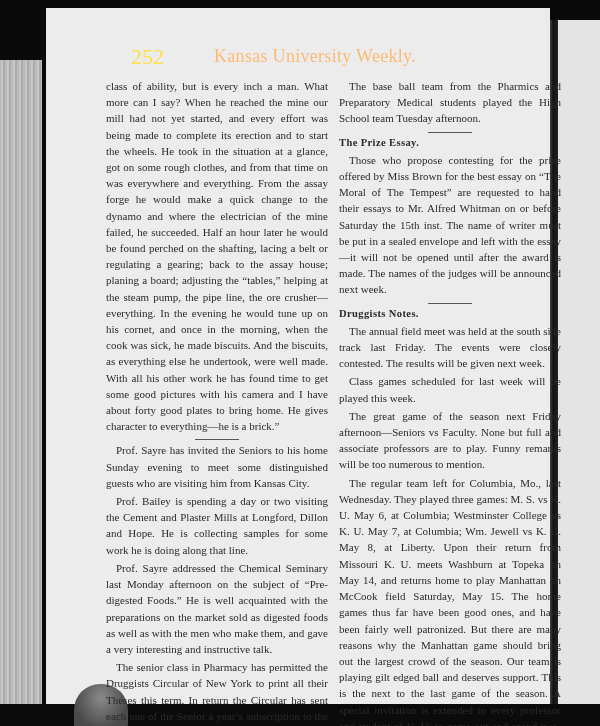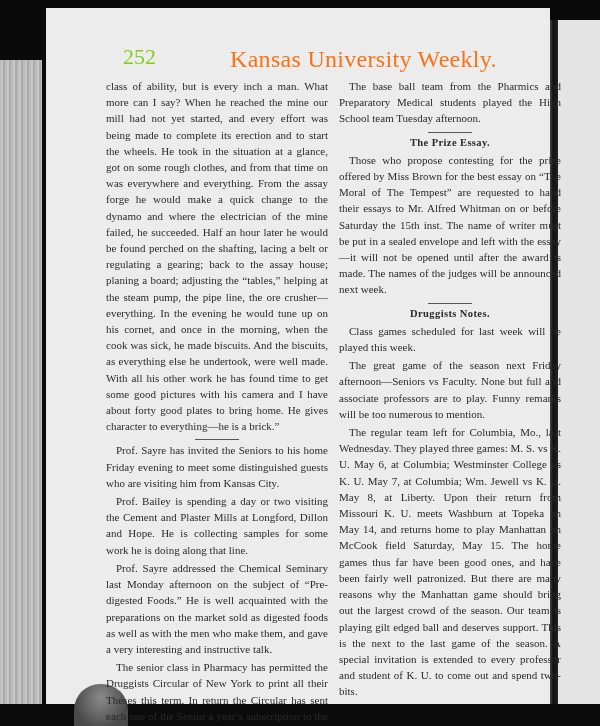--- a/index.html
+++ b/index.html
@@ -29,64 +29,65 @@
     }
     .thumb {
       position: absolute; left: 74px; top: 684px; width: 54px; height: 46px;
       border-radius: 26px 26px 6px 6px;
       background: radial-gradient(ellipse at 50% 30%, #8a8a8a, #4a4a4a 70%);
     }
     .header {
       position: absolute; left: 115px; top: 42px; width: 440px; height: 34px;
     }
     .page-num {
-      position: absolute; left: 8px; top: 2px; font-size: 22px; color: #84cc16;
+      position: absolute; left: 16px; top: 2px; font-size: 22px; color: #fde047;
     }
     .journal-title {
-      position: absolute; left: 115px; top: 4px; font-size: 24px; color: #f97316; letter-spacing: 0.3px;
+      position: absolute; left: 99px; top: 4px; font-size: 18px; color: #fdba74; letter-spacing: 0.3px;
     }
     .col {
       position: absolute; top: 78px; width: 222px;
       font-size: 11px; line-height: 16.2px; color: #2a2a2a; text-align: justify;
     }
     .col-left { left: 106px; }
     .col-right { left: 339px; }
     .col p { margin: 0 0 2px 0; text-indent: 10px; }
     .col p.noindent { text-indent: 0; }
     .rule { width: 44px; height: 1px; background: #555; margin: 5px auto 2px auto; }
-    .section-title { text-align: center; font-weight: bold; font-size: 10.5px; margin: 2px 0 1px 0; letter-spacing: 0.4px; }
+    .section-title { text-align: left; font-weight: bold; font-size: 10.5px; margin: 2px 0 1px 0; letter-spacing: 0.4px; }
   </style>
 </head>
 <body>
 
 <div class="page-stack-lower"></div>
 <div class="page"></div>
 <div class="gutter"></div>
 <div class="next-page"></div>
 <div class="bottom-bar"></div>
 <div class="thumb"></div>
 
 <div class="header">
   <span class="page-num">252</span>
   <span class="journal-title">Kansas University Weekly.</span>
 </div>
 
 <div class="col col-left">
   <p class="noindent">class of ability, but is every inch a man. What more can I say? When he reached the mine our mill had not yet started, and every effort was being made to complete its erection and to start the wheels. He took in the situation at a glance, got on some rough clothes, and from that time on was everywhere and everything. From the assay forge he would make a quick change to the dynamo and where the electrician of the mine failed, he succeeded. Half an hour later he would be found perched on the shafting, lacing a belt or regulating a gearing; back to the assay house; planing a board; adjusting the “tables,” helping at the steam pump, the pipe line, the ore crusher—everything. In the evening he would tune up on his cornet, and once in the morning, when the cook was sick, he made biscuits. And the biscuits, as everything else he undertook, were well made. With all his other work he has found time to get some good pictures with his camera and I have about forty good plates to bring home. He gives character to everything—he is a brick.”</p>
   <div class="rule"></div>
-  <p>Prof. Sayre has invited the Seniors to his home Friday evening to meet some distinguished guests who are visiting him from Kansas City.</p>
+  <p>Prof. Sayre has invited the Seniors to his home Sunday evening to meet some distinguished guests who are visiting him from Kansas City.</p>
   <p>Prof. Bailey is spending a day or two visiting the Cement and Plaster Mills at Longford, Dillon and Hope. He is collecting samples for some work he is doing along that line.</p>
   <p>Prof. Sayre addressed the Chemical Seminary last Monday afternoon on the subject of “Pre-digested Foods.” He is well acquainted with the preparations on the market sold as digested foods as well as with the men who make them, and gave a very interesting and instructive talk.</p>
   <p>The senior class in Pharmacy has permitted the Druggists Circular of New York to print all their Theses this term. In return the Circular has sent each one of the Senior a year’s subscription to the paper.</p>
 </div>
 
 <div class="col col-right">
   <p>The base ball team from the Pharmics and Preparatory Medical students played the High School team Tuesday afternoon.</p>
   <div class="rule"></div>
   <div class="section-title">The Prize Essay.</div>
   <p>Those who propose contesting for the prize offered by Miss Brown for the best essay on “The Moral of The Tempest” are requested to hand their essays to Mr. Alfred Whitman on or before Saturday the 15th inst. The name of writer must be put in a sealed envelope and left with the essay—it will not be opened until after the award is made. The names of the judges will be announced next week.</p>
   <div class="rule"></div>
   <div class="section-title">Druggists Notes.</div>
+  <p>The annual field meet was held at the south side track last Friday. The events were closely contested. The results will be given next week.</p>
   <p>Class games scheduled for last week will be played this week.</p>
   <p>The great game of the season next Friday afternoon—Seniors vs Faculty. None but full and associate professors are to play. Funny remarks will be too numerous to mention.</p>
   <p>The regular team left for Columbia, Mo., last Wednesday. They played three games: M. S. vs K. U. May 6, at Columbia; Westminster College vs K. U. May 7, at Columbia; Wm. Jewell vs K. U. May 8, at Liberty. Upon their return from Missouri K. U. meets Washburn at Topeka on May 14, and returns home to play Manhattan on McCook field Saturday, May 15. The home games thus far have been good ones, and have been fairly well patronized. But there are many reasons why the Manhattan game should bring out the largest crowd of the season. Our team is playing gilt edged ball and deserves support. This is the next to the last game of the season. A special invitation is extended to every professor and student of K. U. to come out and spend two-bits.</p>
 
 </div>
 
 </body></html>

